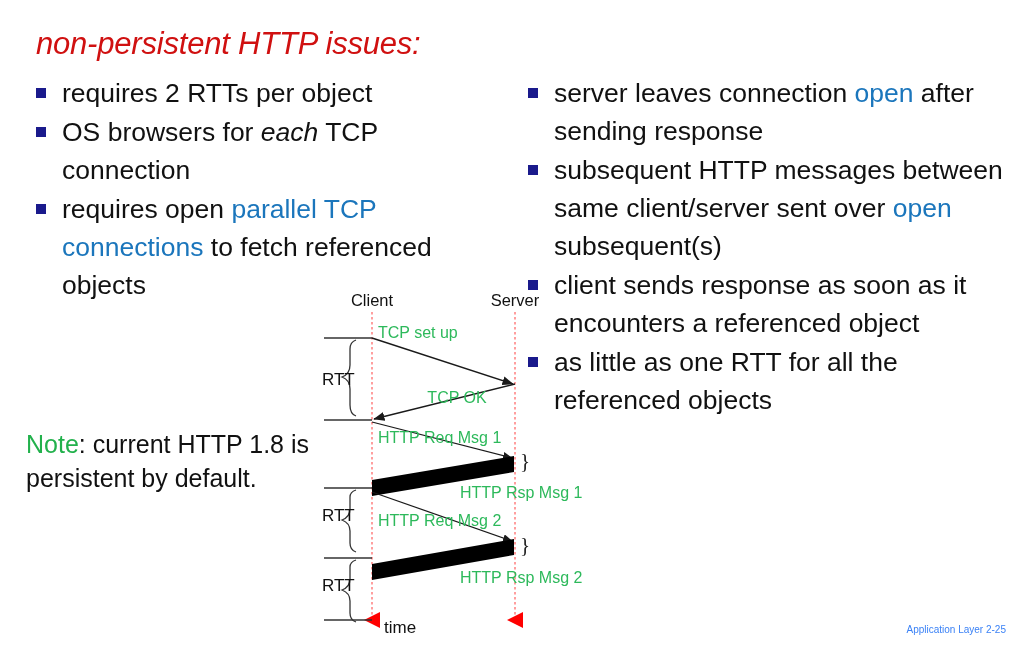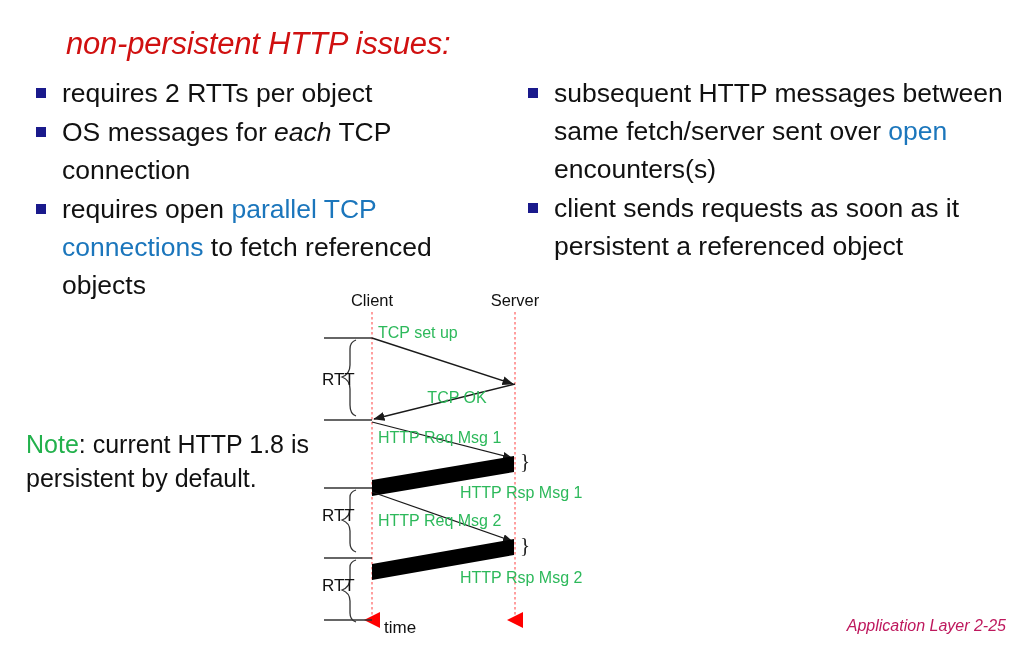--- a/index.html
+++ b/index.html
@@ -20,21 +20,21 @@
   
   .heading {
     position: absolute;
     font-style: italic;
     font-weight: 400;
     font-size: 31px;
     color: #D01010;
     white-space: pre;
     letter-spacing: -0.2px;
   }
-  #heading-left  { left: 36px;  top: 26px; margin-left: 30px; }
+  #heading-left  { left: 36px;  top: 26px; }
   #heading-right { left: 528px; top: 26px; }
 
   
   .bullet-list {
     position: absolute;
     list-style: none;
     margin: 0;
     padding: 0;
   }
   #list-left  { left: 32px;  top: 74px;  width: 470px; }
@@ -69,23 +69,22 @@
     line-height: 34px;
     color: #111111;
   }
   #note .note-label { color: #22B14C; margin-top: 20px; }
 
   
   #footer {
     position: absolute;
     right: 18px;
     bottom: 18px;
-    font-size: 16px;
-    color: #be185d;
-    font-style: italic;
+    font-size: 10px;
+    color: #3b82f6;
   }
 
   
   #diagram {
     position: absolute;
     left: 300px;
     top: 288px;
     width: 360px;
     height: 353px;
   }
@@ -123,41 +122,49 @@
 
   <div id="heading-left" class="heading">non-persistent HTTP issues:</div>
 
   <ul id="list-left" class="bullet-list">
     <li class="bullet-item">
       <span class="bullet-marker"></span>
       <span><span>requires 2 RTTs per object</span></span>
     </li>
     <li class="bullet-item">
       <span class="bullet-marker"></span>
-      <span><span>OS messages for </span><span class="kw-italic">each</span><span> TCP connection</span></span>
+      <span><span>OS browsers for </span><span class="kw-italic">each</span><span> TCP connection</span></span>
     </li>
     <li class="bullet-item">
       <span class="bullet-marker"></span>
       <span><span>requires open </span><span class="kw-blue">parallel TCP connections</span><span> to fetch referenced objects</span></span>
     </li>
   </ul>
 
   <div id="note">
     <span class="note-label">Note</span><span>: current HTTP 1.8 is persistent by default.</span>
   </div>
 
 
   <ul id="list-right" class="bullet-list">
     <li class="bullet-item">
       <span class="bullet-marker"></span>
-      <span><span>subsequent HTTP messages between same fetch/server sent over </span><span class="kw-blue">open</span><span> encounters(s)</span></span>
-    </li>
-    <li class="bullet-item">
-      <span class="bullet-marker"></span>
-      <span><span>client sends requests as soon as it persistent a referenced object</span></span>
+      <span><span>server leaves connection </span><span class="kw-blue">open</span><span> after sending response</span></span>
+    </li>
+    <li class="bullet-item">
+      <span class="bullet-marker"></span>
+      <span><span>subsequent HTTP messages between same client/server sent over </span><span class="kw-blue">open</span><span> subsequent(s)</span></span>
+    </li>
+    <li class="bullet-item">
+      <span class="bullet-marker"></span>
+      <span><span>client sends response as soon as it encounters a referenced object</span></span>
+    </li>
+    <li class="bullet-item">
+      <span class="bullet-marker"></span>
+      <span><span>as little as one RTT for all the referenced objects</span></span>
     </li>
   </ul>
 
   <div id="diagram">
     <svg width="360" height="353" viewBox="0 0 360 353" xmlns="http://www.w3.org/2000/svg">
       <defs>
         <marker id="ah" markerWidth="9" markerHeight="9" refX="7.5" refY="3.2" orient="auto">
           <path d="M0,0 L8,3.2 L0,6.4 z" fill="#1a1a1a"></path>
         </marker>
         <marker id="ahr" markerWidth="10" markerHeight="10" refX="4" refY="4" orient="auto">

